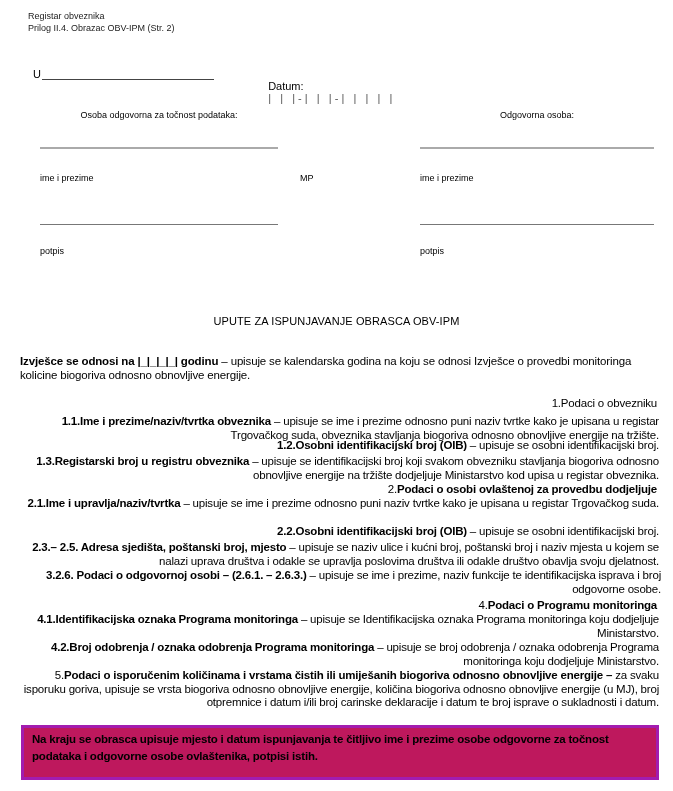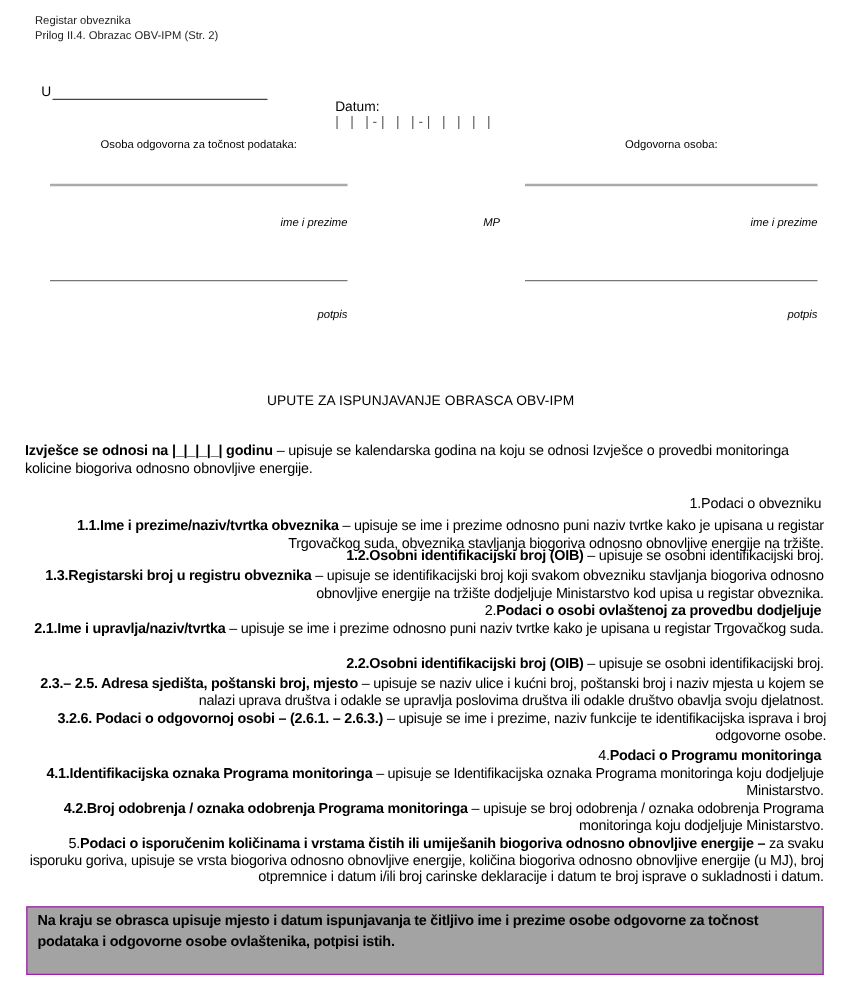--- a/index.html
+++ b/index.html
@@ -7,28 +7,28 @@
          font-family: "Liberation Sans", sans-serif; color: #000; }
   .abs { position: absolute; }
   .hdr { left: 28px; font-size: 9px; line-height: 12px; color: #222; }
   .field-row { top: 68px; font-size: 11px; }
   .u-label { left: 33px; }
   .u-line { left: 42px; top: 79px; width: 172px; border-bottom: 1px solid #444; }
   .datum { left: 262px; letter-spacing: 0; white-space: pre; }
   .sig-title { font-size: 9px; top: 110px; text-align: center; }
   .sig-line { height: 0; border-top: 2px solid #aaa; }
   .sig-line2 { height: 0; border-top: 1px solid #777; }
-  .sig-cap { font-size: 9px; text-align: right; font-style: italic; }
+  .sig-cap { font-size: 9px; text-align: left; }
   .title { top: 315px; left: 0; width: 673px; text-align: center; font-size: 11px; letter-spacing: 0.1px; }
   .para { font-size: 11.5px; line-height: 13.5px; letter-spacing: -0.15px; }
   .item { position: absolute; font-size: 11.5px; line-height: 13.5px; letter-spacing: -0.2px; text-align: right; }
   .item b { font-weight: bold; }
   .num { font-weight: bold; display: inline-block; }
-  .note-box { left: 21px; top: 725px; width: 638px; height: 55px; background: #a3a3a3;
-              border: 1px solid #a21caf; box-sizing: border-box; padding: 3px 8px;
+  .note-box { left: 21px; top: 725px; width: 638px; height: 55px; background: #be185d;
+              border: 3px solid #a21caf; box-sizing: border-box; padding: 3px 8px;
               font-size: 11.5px; line-height: 17px; font-weight: bold; letter-spacing: -0.2px; }
 </style>
 </head>
 <body>
 
 <div class="abs hdr" style="top:10px">Registar obveznika</div>
 <div class="abs hdr" style="top:22px">Prilog II.4. Obrazac OBV-IPM (Str. 2)</div>
 
 <div class="abs field-row u-label">U</div>
 <div class="abs u-line"><span></span></div>

